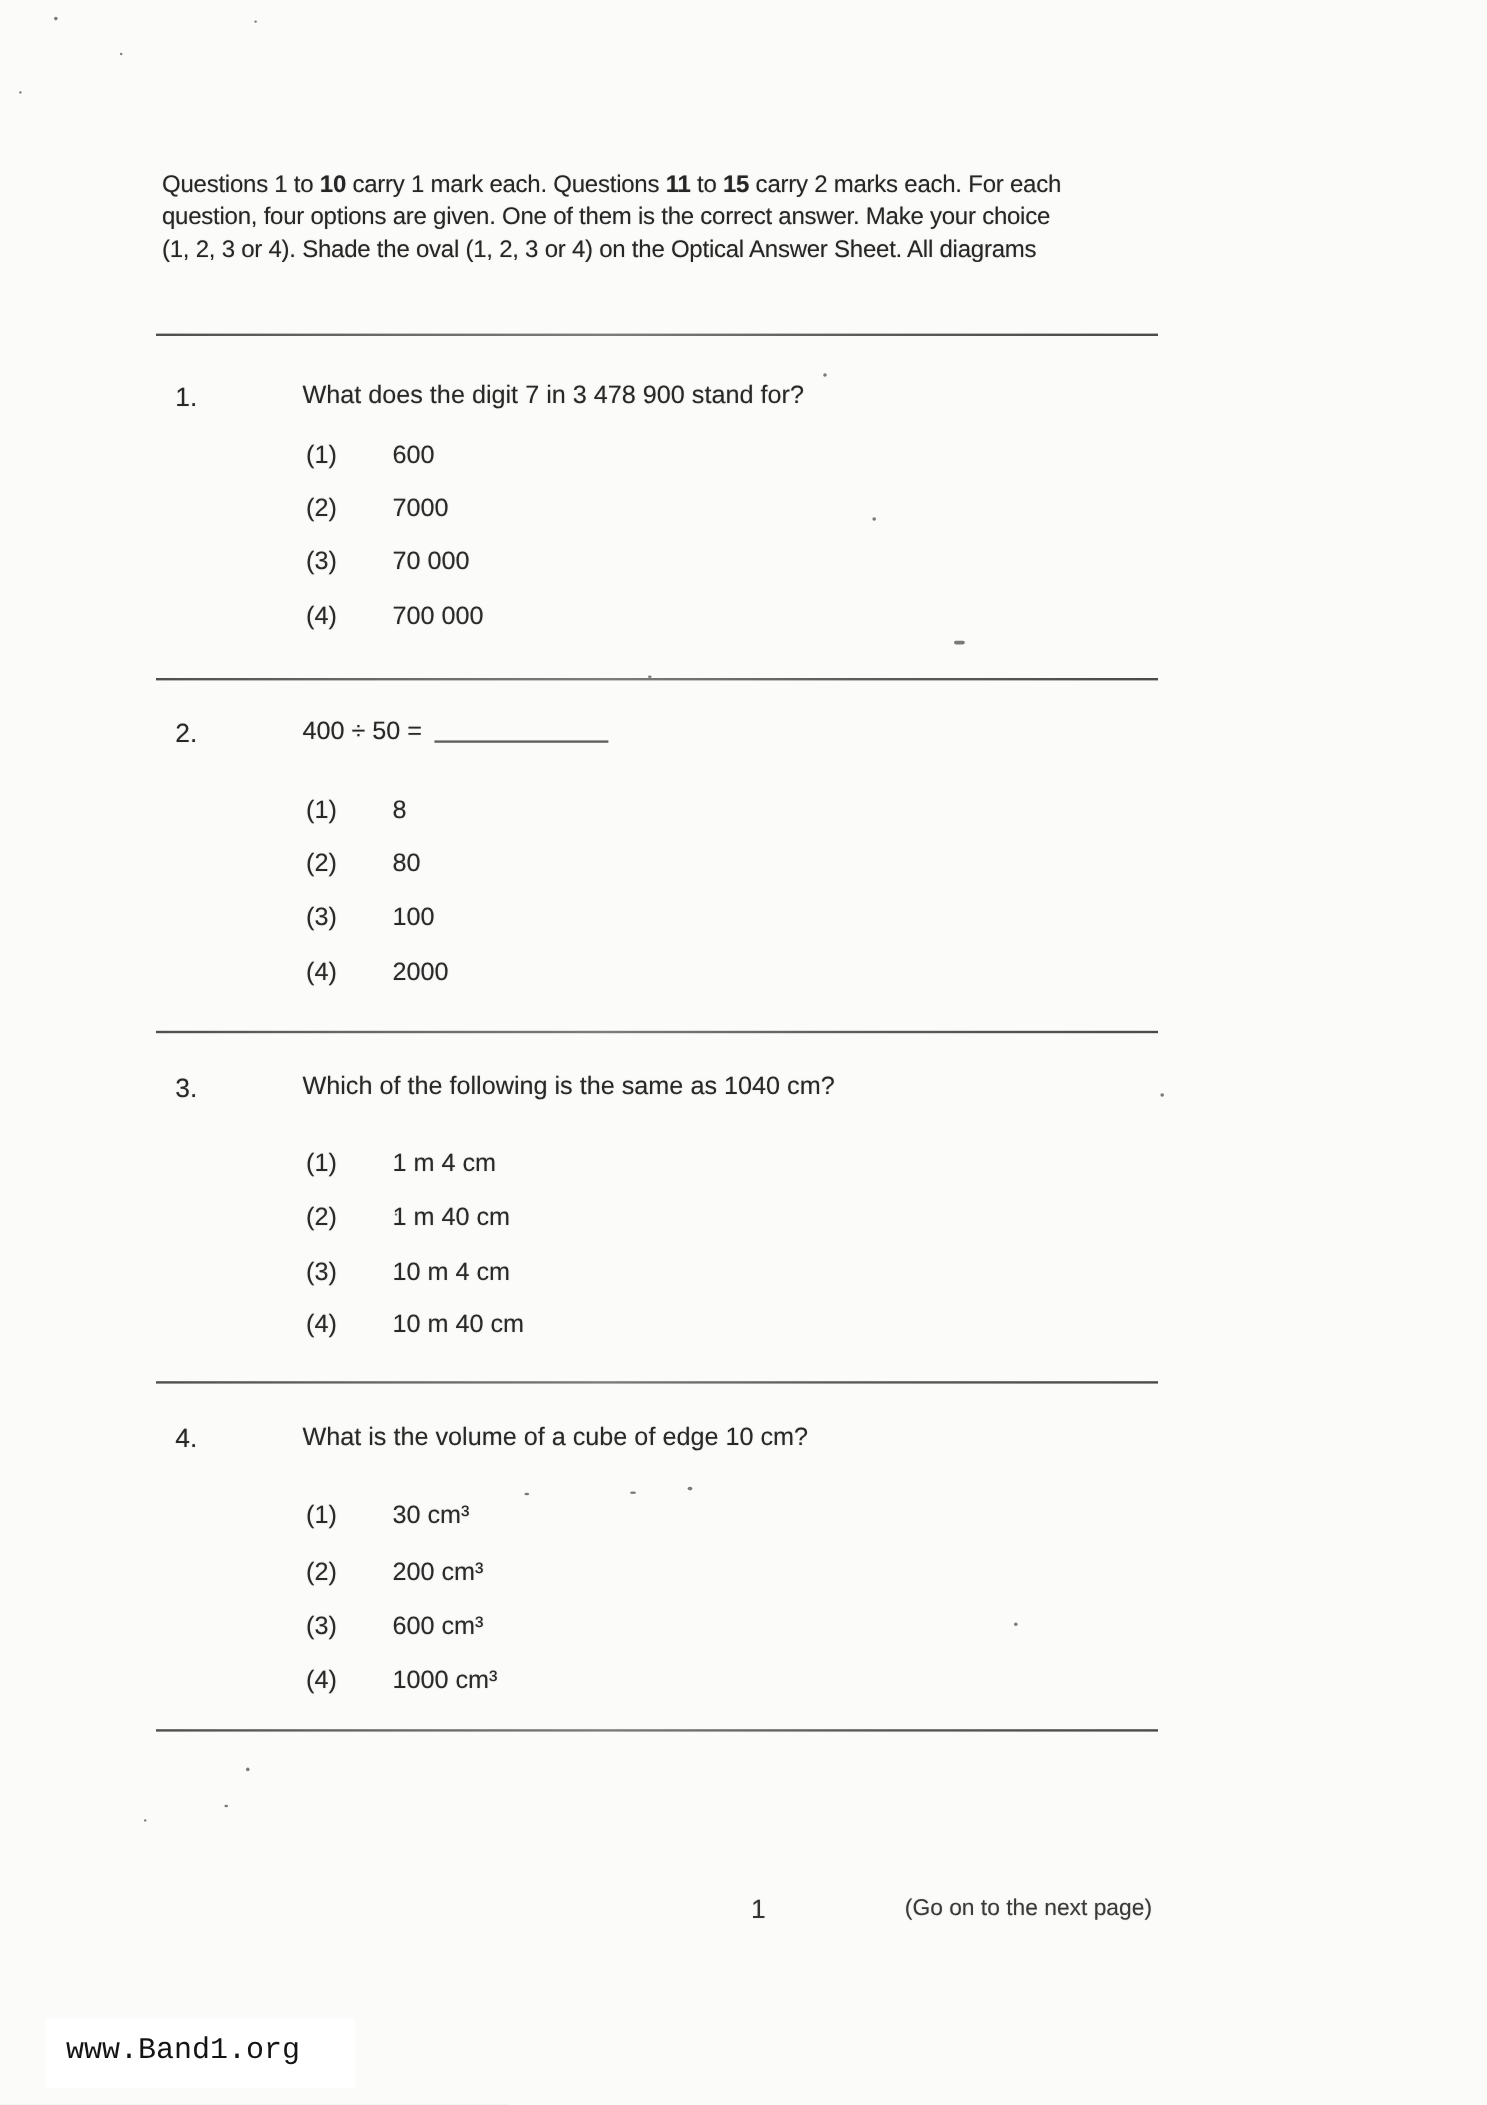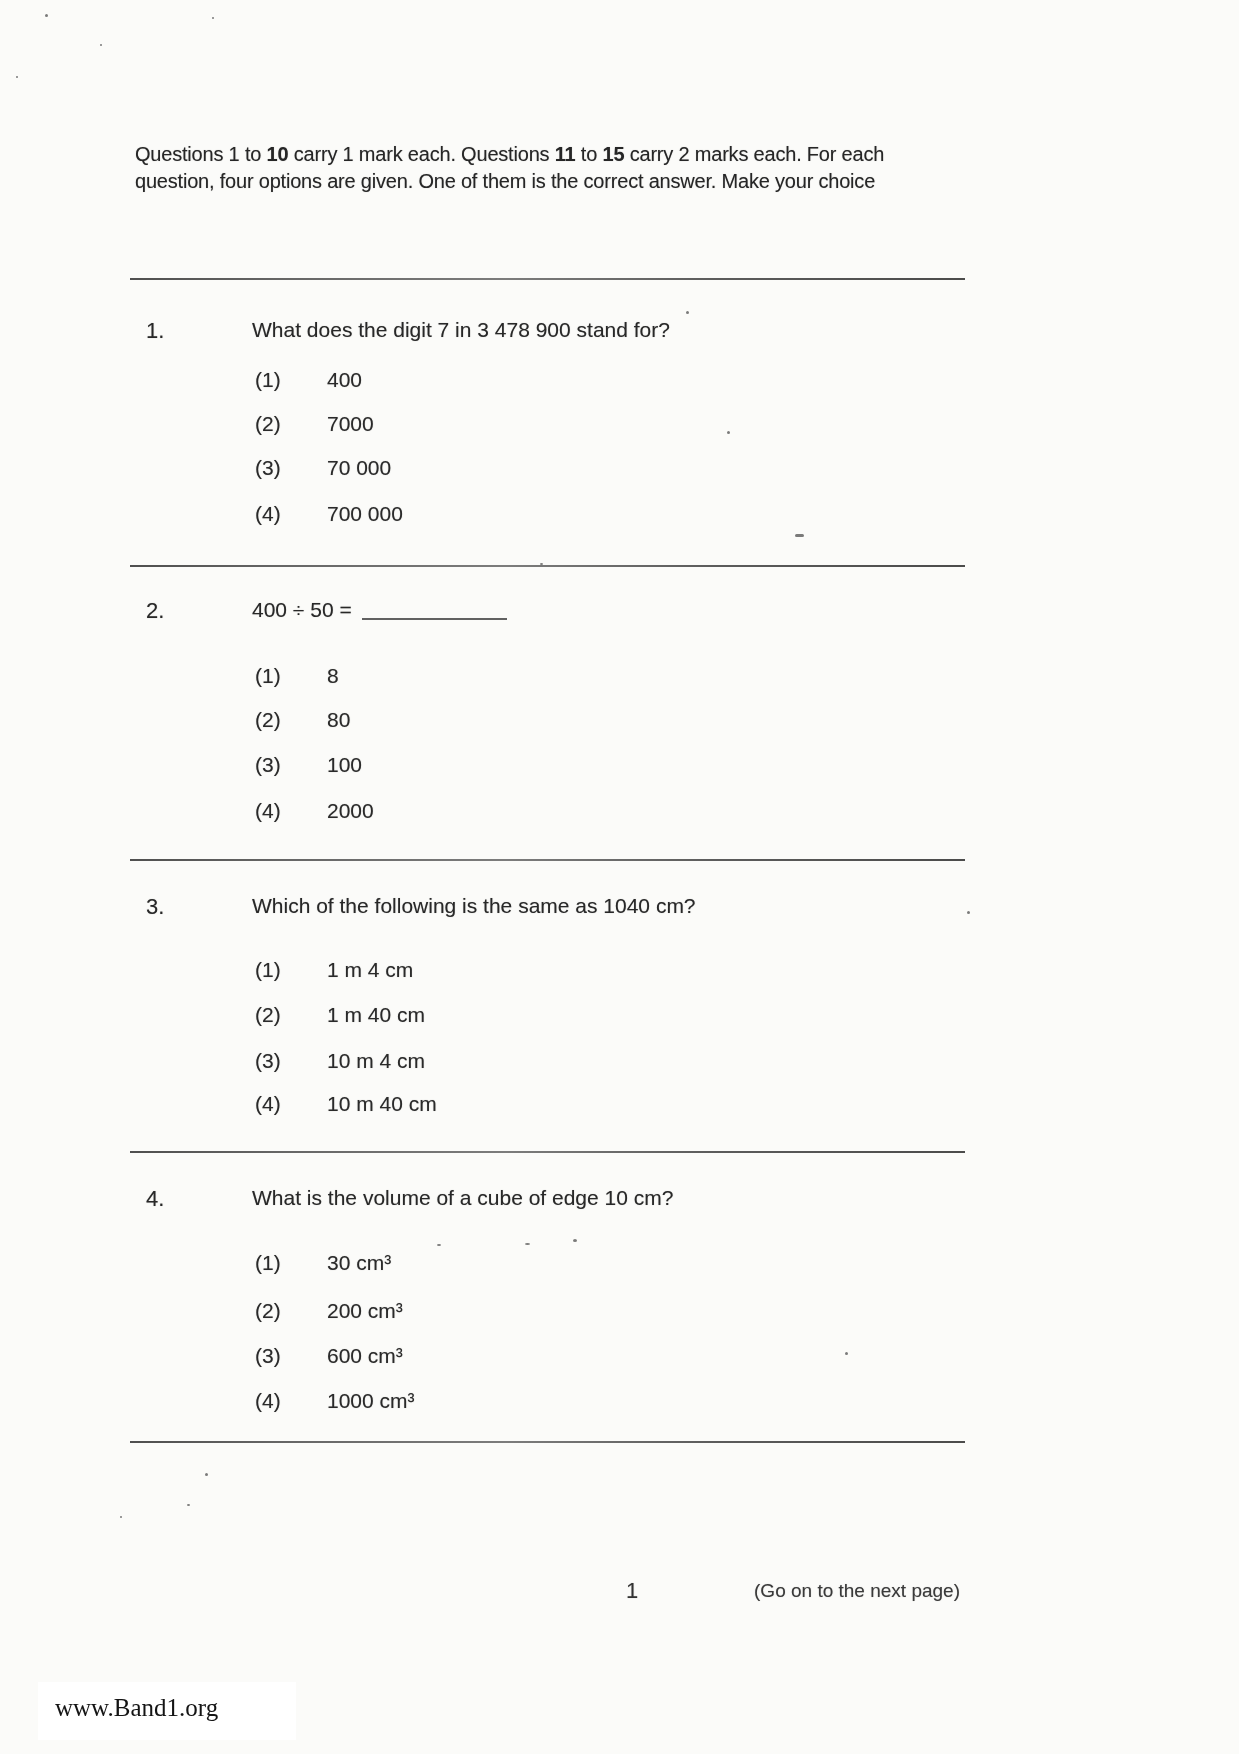--- a/index.html
+++ b/index.html
@@ -40,44 +40,45 @@
   .footer-note{
     position:absolute;right:279px;top:1580px;
     font-size:19px;color:#3a3a3a;white-space:nowrap;
   }
   .wm-band{
     position:absolute;left:38px;top:1682px;width:258px;height:58px;
     background:#ffffff;
   }
   .wm-text{
     position:absolute;left:17px;top:12px;
-    font-family:Liberation Serif, serif;
+    font-family:Liberation Mono, monospace;
     font-size:25px;color:#141414;text-shadow:none;white-space:nowrap;text-align:center;
   }
   .speck{position:absolute;background:#5a5a5a;border-radius:50%;opacity:.8;}
 </style>
 </head>
 <body>
 
 <div class="page">
 
   <div class="instructions">
     <div class="instr-line"><span>Questions 1 to </span><span class="bold">10</span><span> carry 1 mark each. Questions </span><span class="bold">11</span><span> to </span><span class="bold">15</span><span> carry 2 marks each. For each</span></div>
     <div class="instr-line">question, four options are given. One of them is the correct answer. Make your choice</div>
+    <div class="instr-line">(1, 2, 3 or 4). Shade the oval (1, 2, 3 or 4) on the Optical Answer Sheet. All diagrams</div>
   </div>
 
   <div class="divider" style="top:278px;"></div>
 
   <div class="q-head" style="top:318px;">
     <span class="q-num">1.</span>
     <span class="q-text">What does the digit 7 in 3 478 900 stand for?</span>
   </div>
   <div class="opt-row" style="top:368px;">
     <span class="opt-label">(1)</span>
-    <span class="opt-value">400</span>
+    <span class="opt-value">600</span>
   </div>
   <div class="opt-row" style="top:412px;">
     <span class="opt-label">(2)</span>
     <span class="opt-value">7000</span>
   </div>
   <div class="opt-row" style="top:456px;">
     <span class="opt-label">(3)</span>
     <span class="opt-value">70 000</span>
   </div>
   <div class="opt-row" style="top:502px;">

